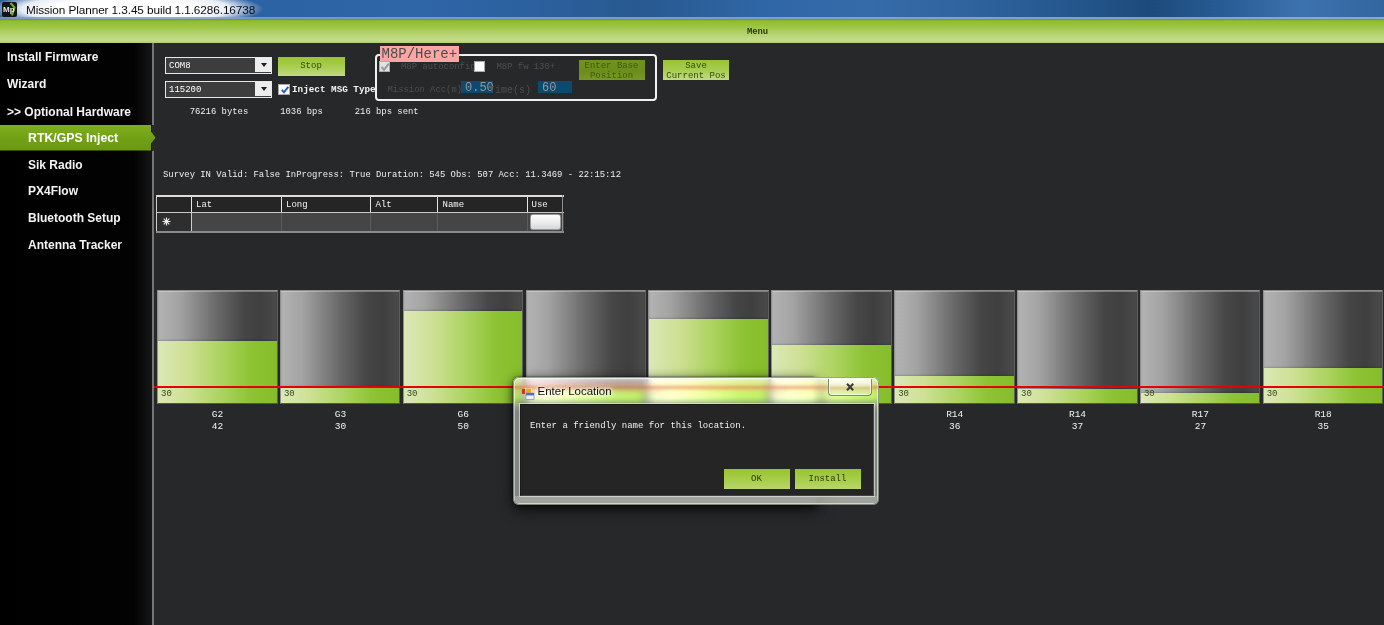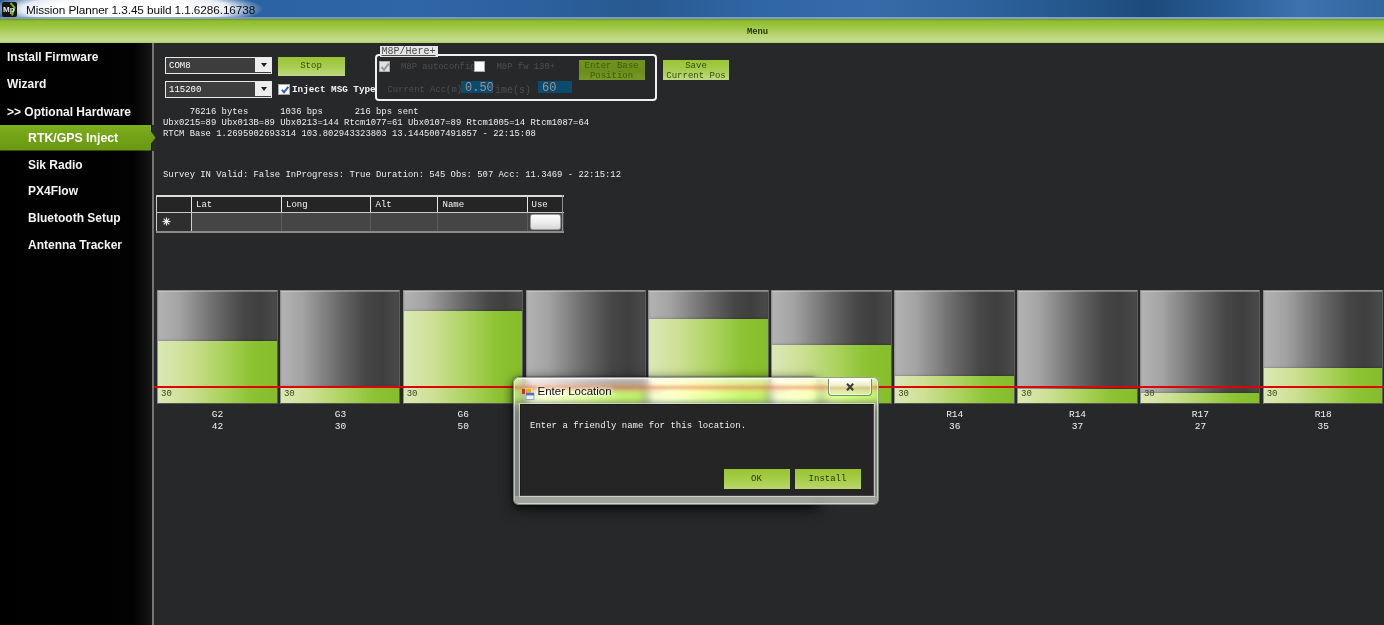--- a/index.html
+++ b/index.html
@@ -47,21 +47,21 @@
 .gbtn { position:absolute; text-align:center; color:#344c0a;
   font-family:"Liberation Mono", monospace; font-size:9px;
   background:linear-gradient(to bottom,#9ac332 0%,#a9ce52 55%,#c0da85 100%); }
 
 
 .chk { position:absolute; width:11.5px; height:11.5px; background:#fdfdfd; border:1px solid #aaa; }
 
 
 #grpbox { left:374.5px; top:53.5px; width:282px; height:47.5px;
   border:2.5px solid #f0f0f0; border-radius:4px; }
-#grplabel { left:379.5px; top:46px; font-size:10px; color:#4d4d4d; background:#e5e5e5; padding:0 2px;text-decoration:underline; }
+#grplabel { left:379.5px; top:46px; font-size:14px; color:#4d4d4d; background:#fca5a5; padding:0 2px; }
 .dis { color:#4f4f4f;padding-left:7px; }
 .dtb { position:absolute; background:#0c4a6e; color:#969696; font-size:12px;
   font-family:"Liberation Mono", monospace; padding-left:4px; }
 
 
 .stat { position:absolute; left:163px; color:#efefef; font-size:8.9px;
   font-family:"Liberation Mono", monospace; white-space:pre; }
 
 
 #tbl { left:155.5px; top:195px; width:408px; height:37px; }
@@ -157,32 +157,30 @@
   <div class="abs" id="grpbox"></div>
   <div class="abs mono" id="grplabel">M8P/Here+</div>
   <div class="chk" style="left:378.5px; top:60.5px; background:#e2e2e2;">
     <svg width="12" height="12" style="position:absolute;left:-0.5px;top:-1px">
       <path d="M2.5 6 L5 8.8 L9.8 2.6" stroke="#9b9b9b" stroke-width="2.1" fill="none"></path>
     </svg>
   </div>
   <div class="abs mono dis" style="left:394px; top:61.5px; font-size:8.9px;">M8P autoconfig</div>
   <div class="chk" style="left:473.5px; top:60.5px;"></div>
   <div class="abs mono dis" style="left:489.5px; top:61.5px; font-size:8.9px;">M8P fw 130+</div>
-  <div class="abs mono dis" style="left:380.5px; top:84.5px; font-size:8.9px;">Current Acc(m)</div>
+  <div class="abs mono dis" style="left:380.5px; top:84.5px; font-size:8.9px;">Mission Acc(m)</div>
   <div class="dtb" style="left:461px; top:80.5px; width:31.5px; height:12.5px;">0.50</div>
   <div class="abs mono dis" style="left:482px; top:84.5px; font-size:10px;">Time(s)</div>
   <div class="dtb" style="left:538px; top:80.5px; width:34px; height:12.5px;">60</div>
   <div class="gbtn" style="left:578.5px; top:59.5px; width:66px; height:20.5px; line-height:10px; padding-top:1px;
      background:linear-gradient(to bottom,#71931f,#6b8e1b 55%,#779827); color:#3f5a0c;">Enter Base<br>Position</div>
 
   <div class="gbtn" style="left:663px; top:59.5px; width:66px; height:20.5px; line-height:10px; padding-top:1px;">Save<br>Current Pos</div>
 
   <div class="stat" style="top:106.5px;">     76216 bytes      1036 bps      216 bps sent</div>
-  <div class="stat" style="top:118px;">Ubx0215=89 Ubx013B=89 Ubx0213=144 Rtcm1077=61 Ubx0107=89 Rtcm1005=14 Rtcm1087=64</div>
-  <div class="stat" style="top:129px;">RTCM Base 1.2695902693314 103.802943323803 13.1445007491857 - 22:15:08</div>
   <div class="stat" style="top:169.5px;">Survey IN Valid: False InProgress: True Duration: 545 Obs: 507 Acc: 11.3469 - 22:15:12</div>
 
   <div class="abs" id="tbl">
       <div class="abs" style="left:0;top:0;width:408px;height:2px;background:#dcdcdc"></div>
       <div class="abs" style="left:0;top:2px;width:408px;height:14.5px;background:#252525"></div>
       <div class="abs" style="left:0;top:16.5px;width:408px;height:1.5px;background:#c8c8c8"></div>
       <div class="abs" style="left:0;top:18px;width:408px;height:18px;background:#454545"></div>
       <div class="abs" style="left:0;top:18px;width:35px;height:18px;background:#2e2e2e"></div>
       <div class="abs" style="left:0;top:0;width:1.5px;height:37px;background:#cccccc"></div>
       <div class="abs" style="left:406.8px;top:0;width:1.2px;height:37px;background:#8f8f8f"></div>

